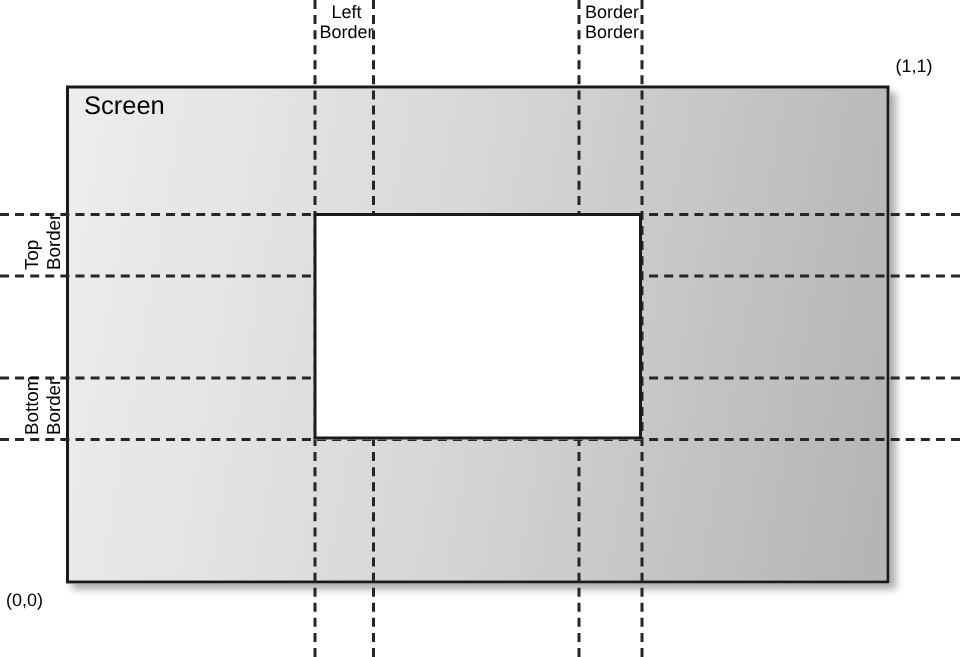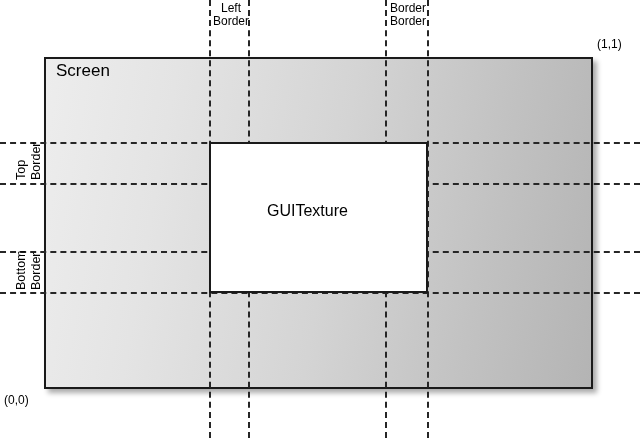--- a/index.html
+++ b/index.html
@@ -120,21 +120,20 @@
 
   <div class="hline" style="top:142px;"></div>
   <div class="hline" style="top:183px;"></div>
   <div class="hline" style="top:251px;"></div>
   <div class="hline" style="top:292px;"></div>
 
   <div class="guitexture-rect"></div>
 
   <div class="label label-screen">Screen</div>
 
-  <div class="label label-guitexture">GUITexture</div>
 
   <div class="label label-corner label-topright">(1,1)</div>
 
   <div class="label label-corner label-bottomleft">(0,0)</div>
 
   <div class="edge-label label-left-border">
     <div>Left</div>
     <div>Border</div>
   </div>
 

